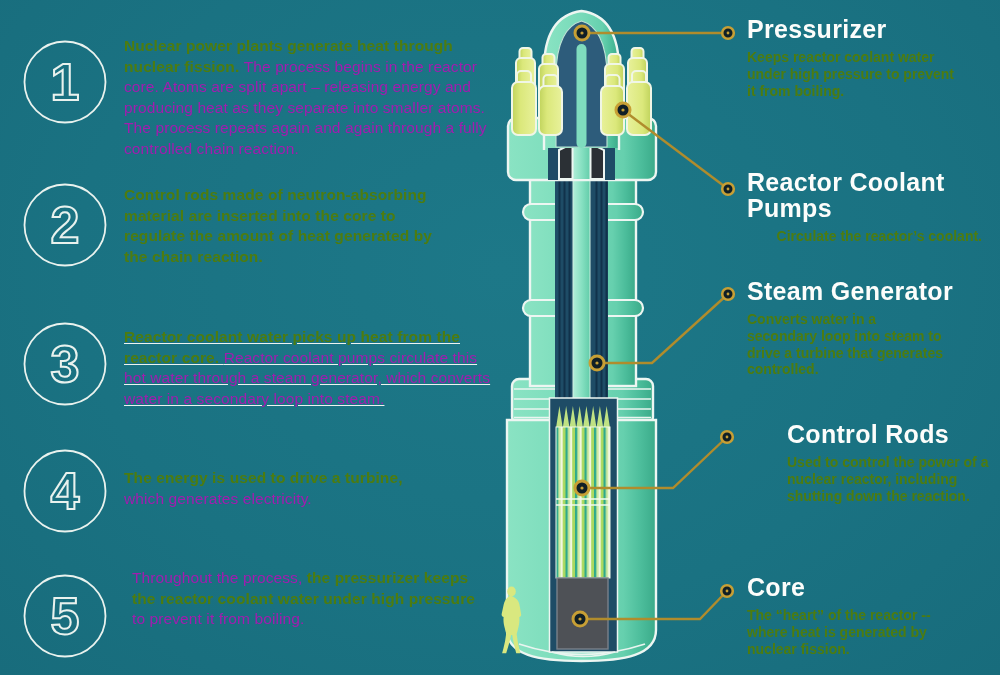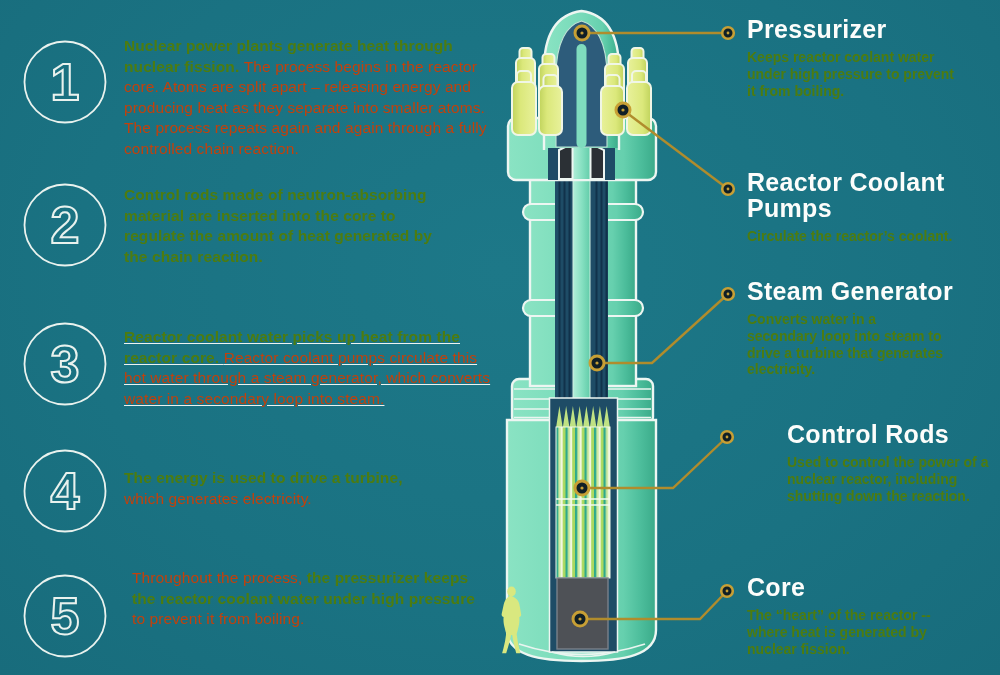--- a/index.html
+++ b/index.html
@@ -6,21 +6,21 @@
   body{
     width:1000px;height:675px;position:relative;overflow:hidden;
     background:radial-gradient(ellipse at 50% 40%, #1d7888 0%, #1a7282 60%, #186c7c 100%);
     font-family:"Liberation Sans", sans-serif;
     -webkit-font-smoothing:antialiased;
   }
   .layer{position:absolute;inset:0;width:1000px;height:675px;}
   .badge{position:absolute;width:88px;height:88px;left:21px;}
   .step-text{position:absolute;left:124px;font-size:15.5px;line-height:20.6px;color:#eef3f0;letter-spacing:.1px;margin:0;}
   .hl{color:#4d7c0f;font-weight:700;}
-  .wt{color:#c2410c;font-weight:400;}
+  .wt{color:#a21caf;font-weight:400;}
   .callout{position:absolute;left:747px;}
   .callout h2{margin:0;font-size:25px;line-height:26px;font-weight:700;color:#fcfdfb;letter-spacing:.3px;}
   .callout p{margin:7px 0 0 0;font-size:14px;line-height:16.8px;font-weight:700;color:#4d7c0f;width:215px;}
   #t1{top:36px;width:374px;} #t2{top:185px;width:315px;} #t3{top:327px;width:372px;text-decoration:underline;}
   #t4{top:468px;width:320px;} #t5{top:568px;width:348px;margin-left:8px;}
   #b1{top:38px;} #b2{top:181px;} #b3{top:320px;} #b4{top:447px;} #b5{top:572px;}
   #c1{top:16px;} #c2{top:169px;} #c3{top:278px;} #c4{top:421px;margin-left:40px;} #c5{top:574px;}
 </style>
 </head>
 <body>
@@ -204,25 +204,25 @@
   <text x="44" y="62" text-anchor="middle" font-family="Liberation Sans, sans-serif" font-size="52" font-weight="bold" fill="none" stroke="#e9f2ee" stroke-width="2">5</text>
 </svg>
 <p id="t5" class="step-text"><span class="wt">Throughout the process, </span><span class="hl">the pressurizer keeps the reactor coolant water under high pressure </span><span class="wt">to prevent it from boiling.</span></p>
 
 <div id="c1" class="callout">
   <h2>Pressurizer</h2>
   <p>Keeps reactor coolant water under high pressure to prevent it from boiling.</p>
 </div>
 <div id="c2" class="callout">
   <h2>Reactor Coolant Pumps</h2>
-  <p style="width:235px;">Circulate the reactor’s coolant.</p>
+  <p style="width:235px;text-align:right;">Circulate the reactor’s coolant.</p>
 </div>
 <div id="c3" class="callout">
   <h2>Steam Generator</h2>
-  <p style="width:200px;">Converts water in a secondary loop into steam to drive a turbine that generates electricity.</p>
+  <p style="width:200px;">Converts water in a secondary loop into steam to drive a turbine that generates controlled.</p>
 </div>
 <div id="c4" class="callout">
   <h2>Control Rods</h2>
   <p>Used to control the power of a nuclear reactor, including shutting down the reaction.</p>
 </div>
 <div id="c5" class="callout">
   <h2>Core</h2>
   <p>The “heart” of the reactor -- where heat is generated by nuclear fission.</p>
 </div>
 

